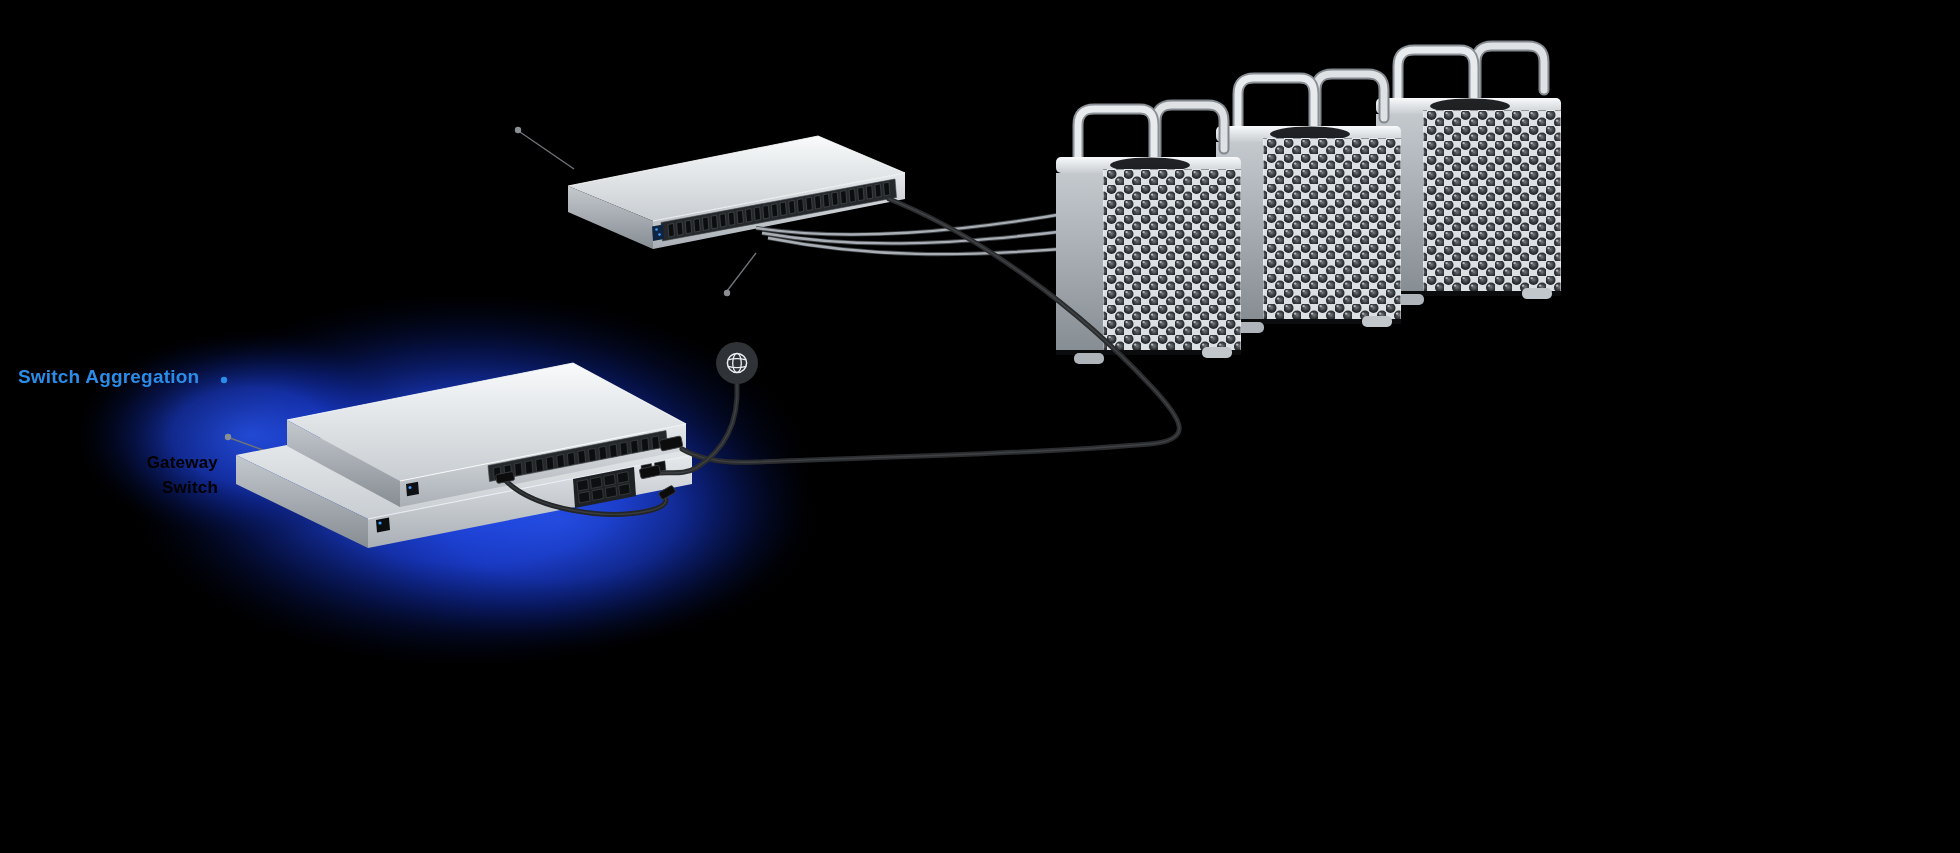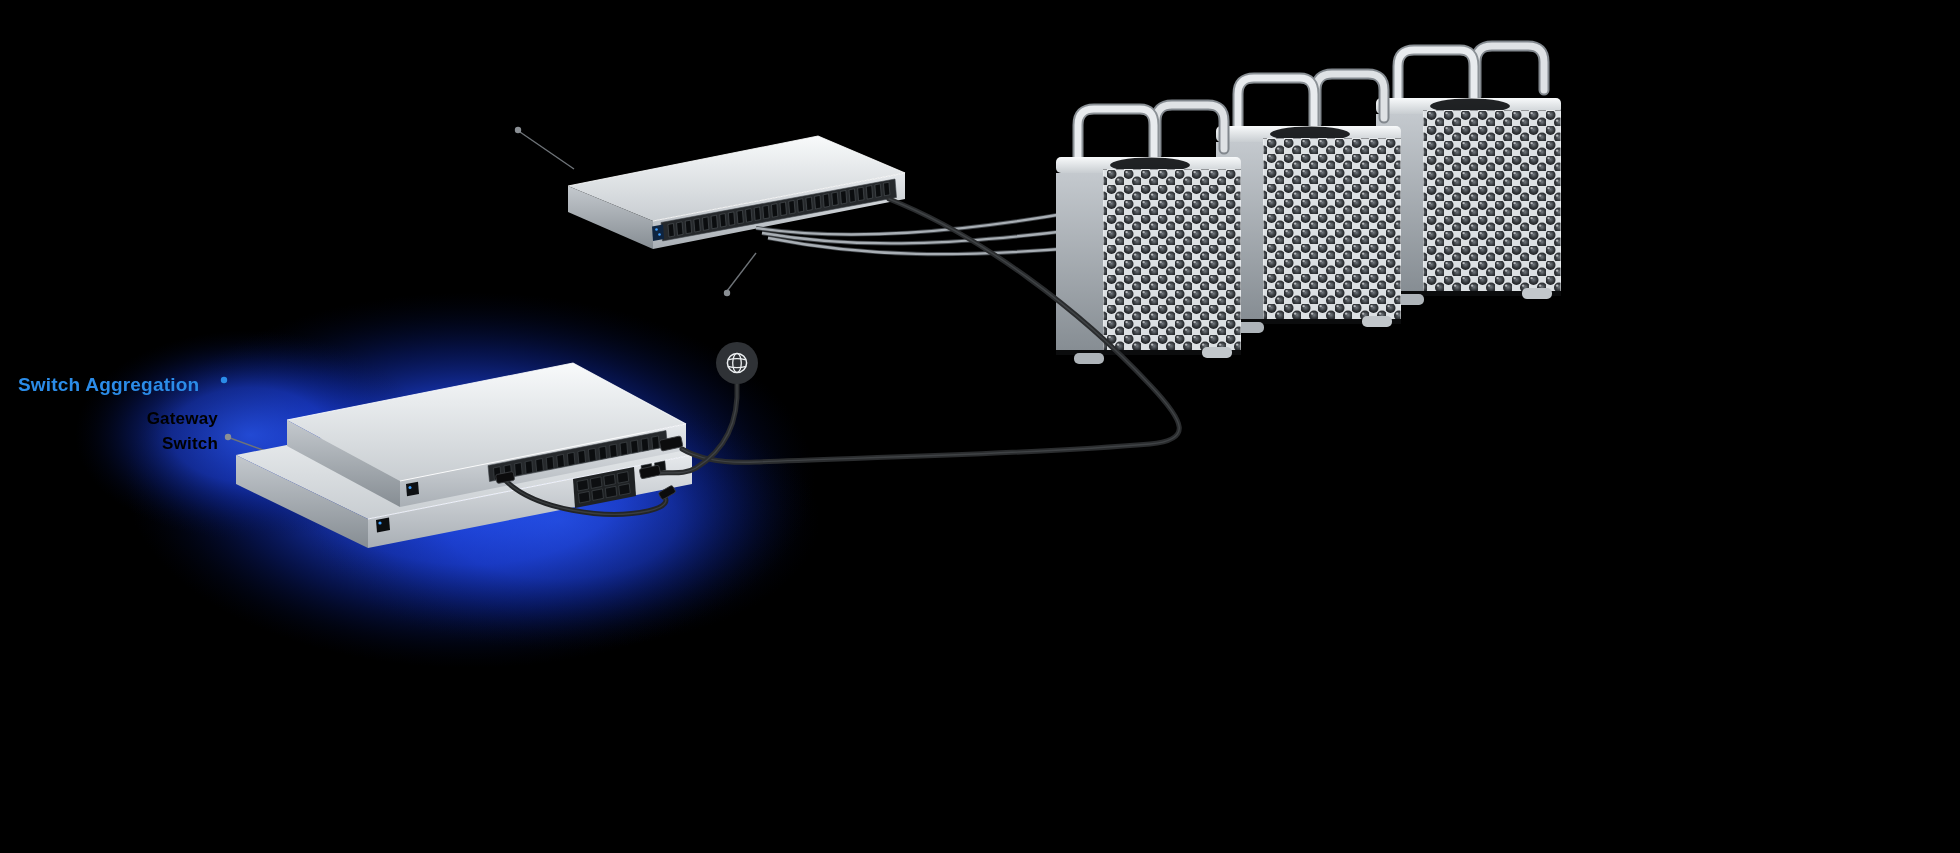--- a/index.html
+++ b/index.html
@@ -12,22 +12,22 @@
   }
   .stage svg{position:absolute;left:0;top:0;}
   .label{
     position:absolute;
     font-weight:bold;
     font-family:"Liberation Sans", sans-serif;
     letter-spacing:.2px;
     user-select:none;
     white-space:nowrap;
   }
-  .label.accent{color:var(--accent,#2b8ce8);font-size:19px;margin-top:8px;}
-  .label.dark{color:#000;font-size:17px;}
+  .label.accent{color:var(--accent,#2b8ce8);font-size:19px;}
+  .label.dark{color:#000;font-size:17px;margin-top:44px;}
   .label.right{width:160px;text-align:right;}
   #lbl-agg{left:18px;top:366px;}
   #lbl-gateway{left:58px;top:409px;}
   #lbl-console{left:58px;top:434px;}
 </style>
 </head>
 <body>
 
 <div class="stage">
 

